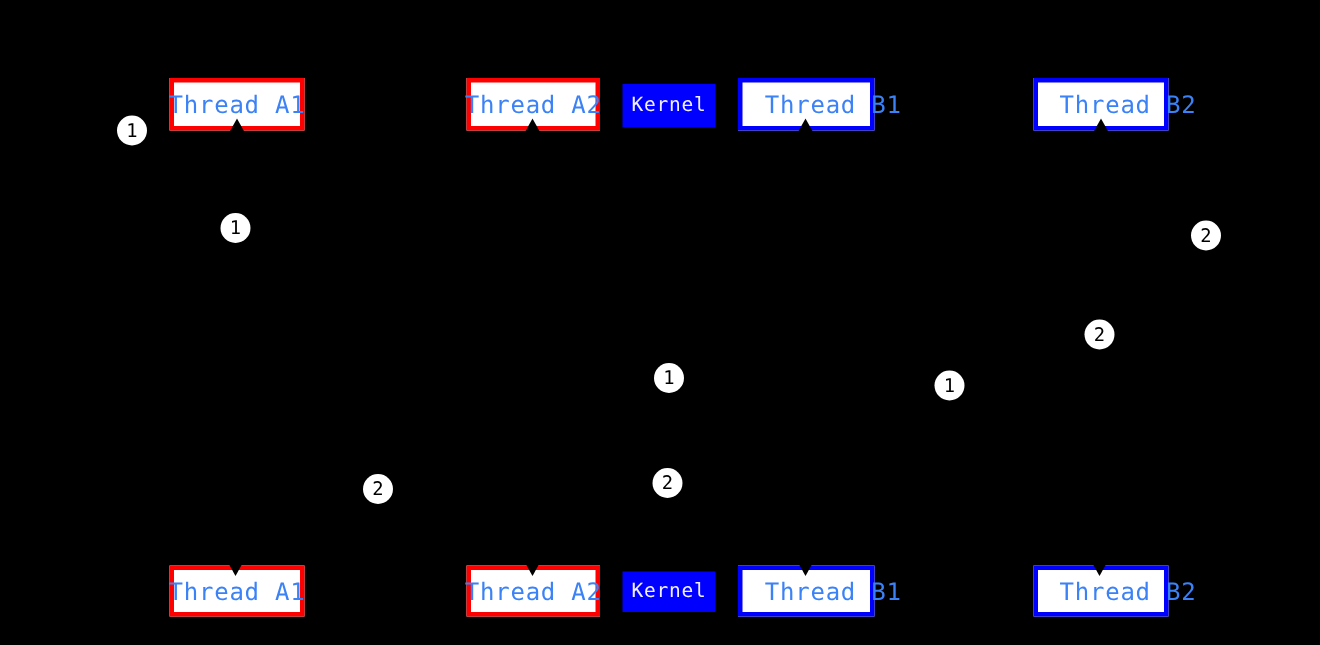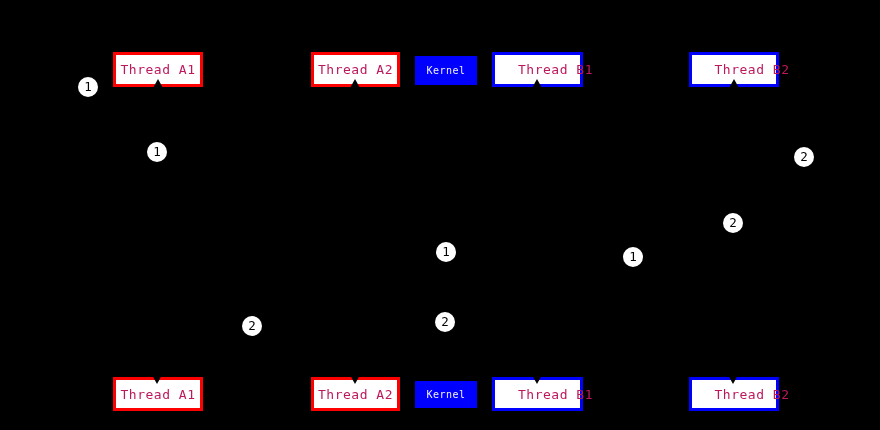--- a/index.html
+++ b/index.html
@@ -9,32 +9,32 @@
     position: relative;
     overflow: hidden;
     font-family: "DejaVu Sans Mono", monospace;
   }
   .stage { position: absolute; inset: 0; }
 
   .box {
     position: absolute;
     box-sizing: border-box;
     background: #ffffff;
-    color: #be185d;
+    color: #3b82f6;
     display: flex;
     align-items: center;
     justify-content: center;
-    font-size: 13px;
+    font-size: 16px;
     letter-spacing: 0.5px;
     white-space: nowrap;
     z-index: 1;
   }
   .box.red    { border: 3px solid #ff0000; }
   .box.blue   { border: 3px solid #0000ff; padding-left: 36px; }
-  .box.kernel { background: #0000ff; color: #f0f0ff; border: none; font-size: 10px; }
+  .box.kernel { background: #0000ff; color: #f0f0ff; border: none; font-size: 13px; }
 
   .marker {
     position: absolute;
     width: 20px; height: 20px;
     border-radius: 50%;
     background: #ffffff;
     color: #000000;
     font-size: 12.5px;
     line-height: 20px;
     text-align: center;

